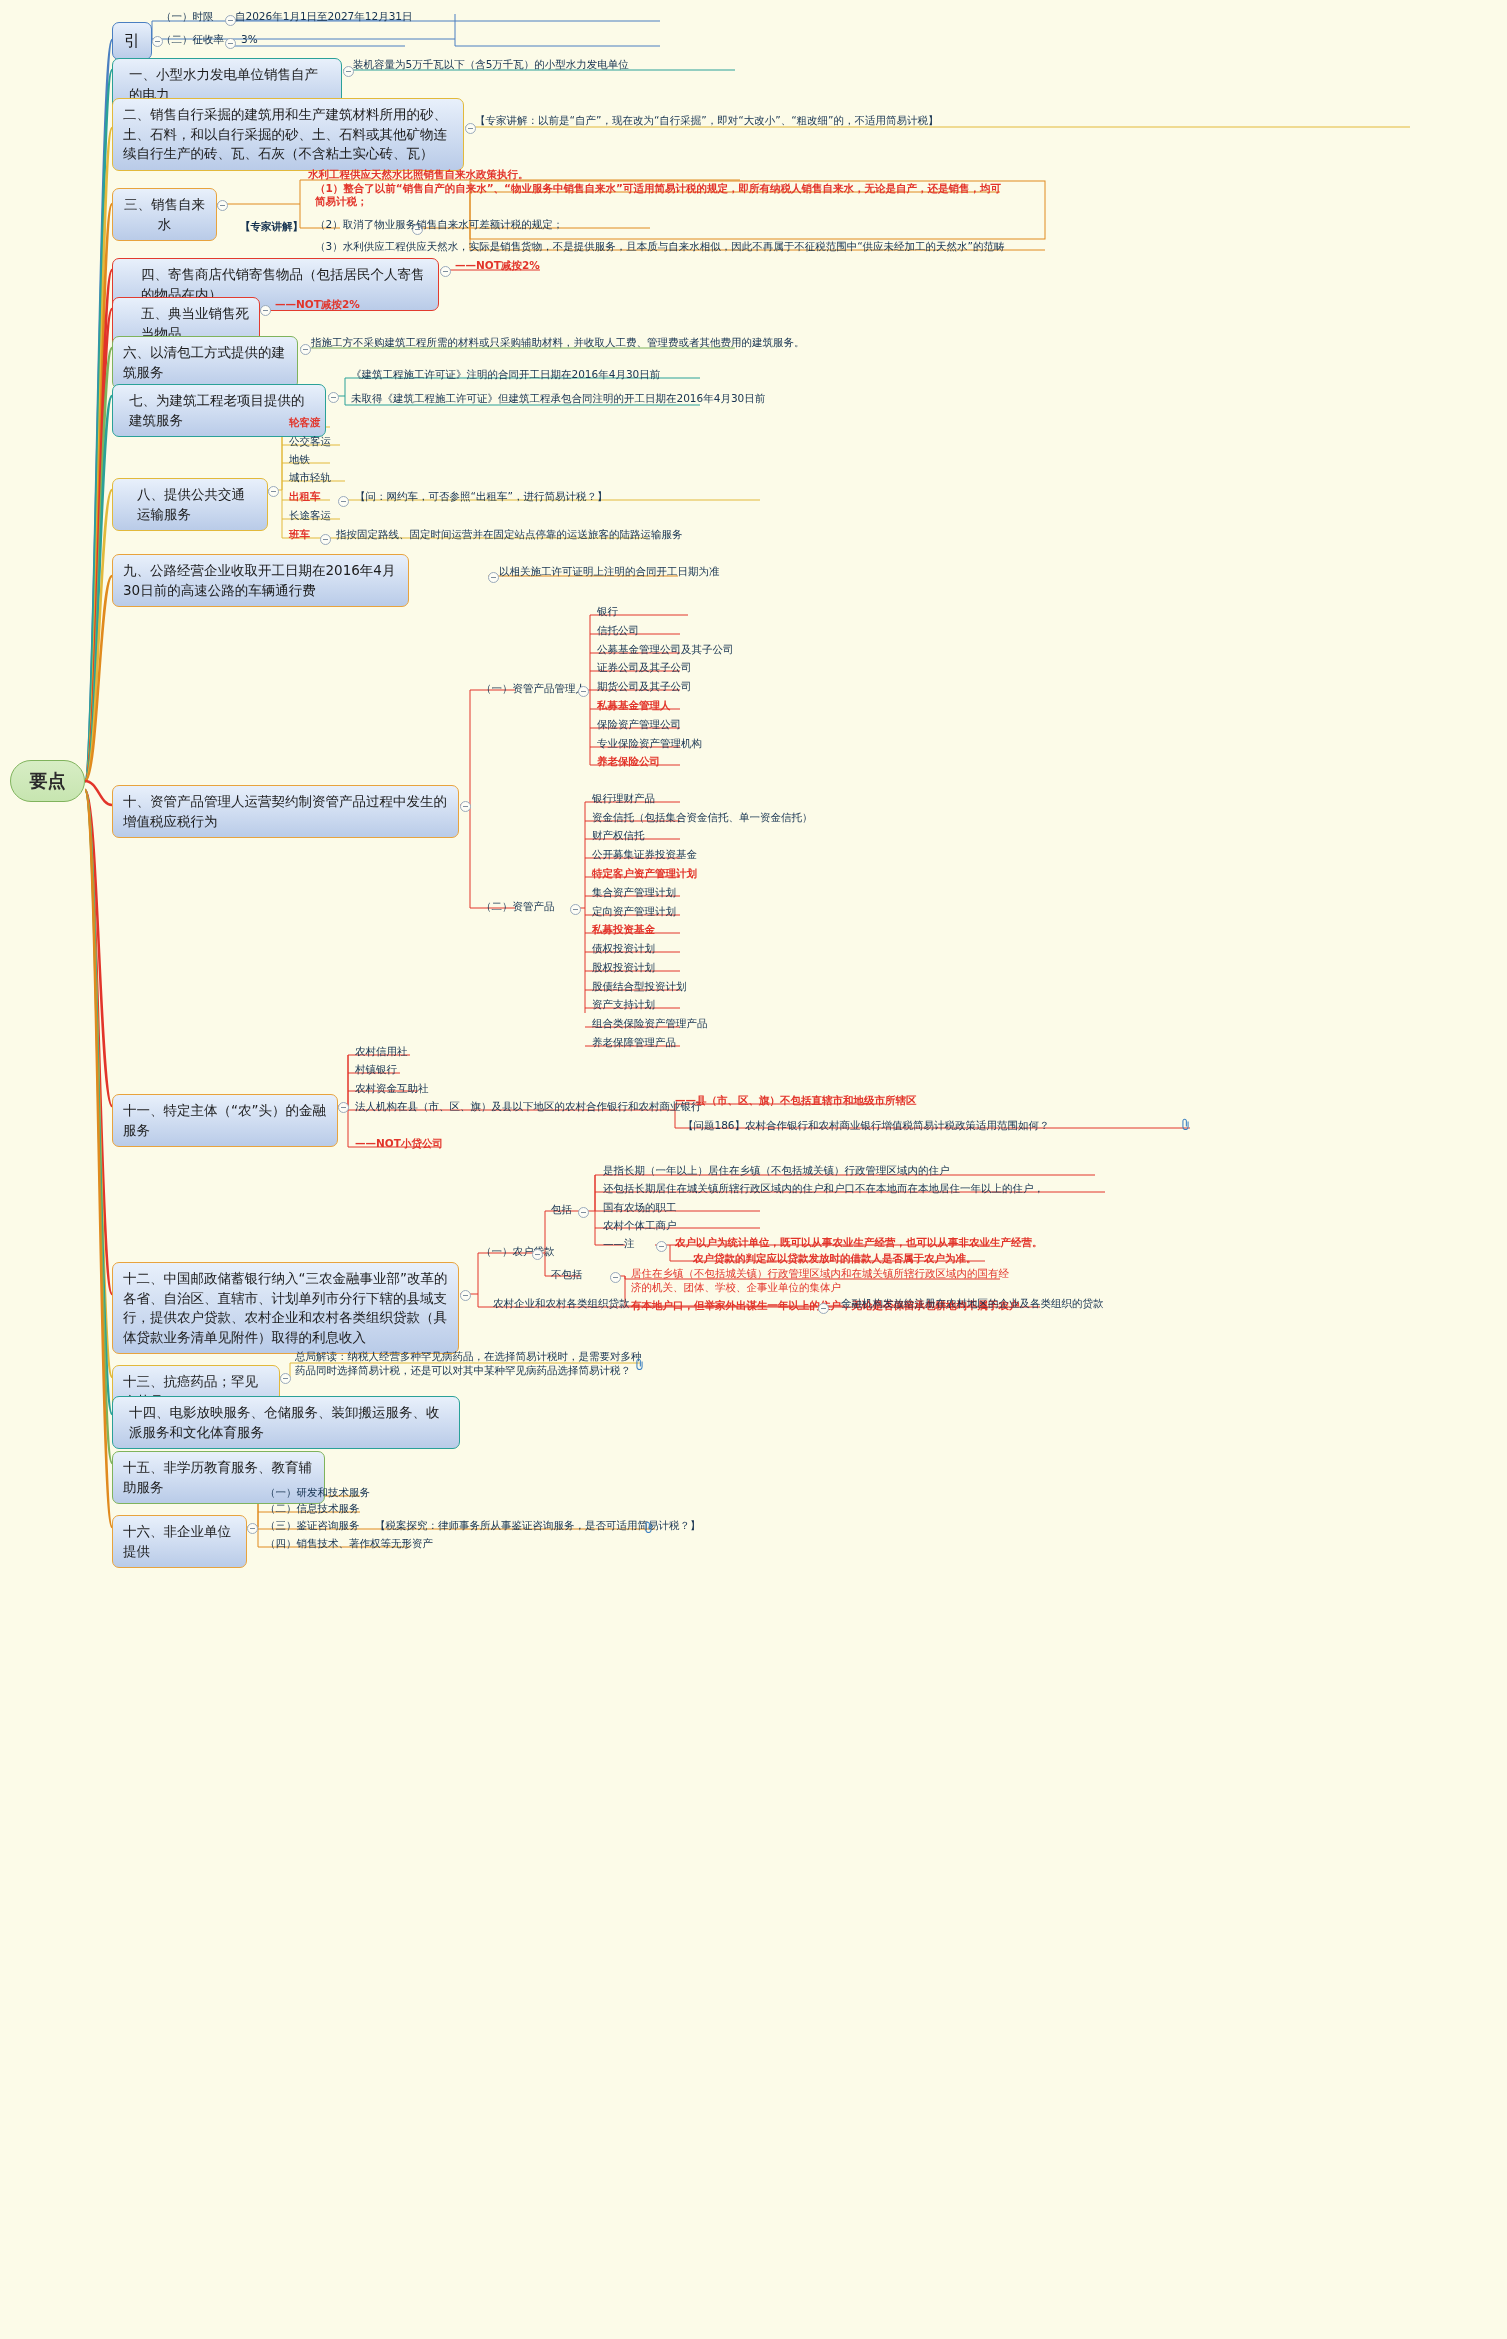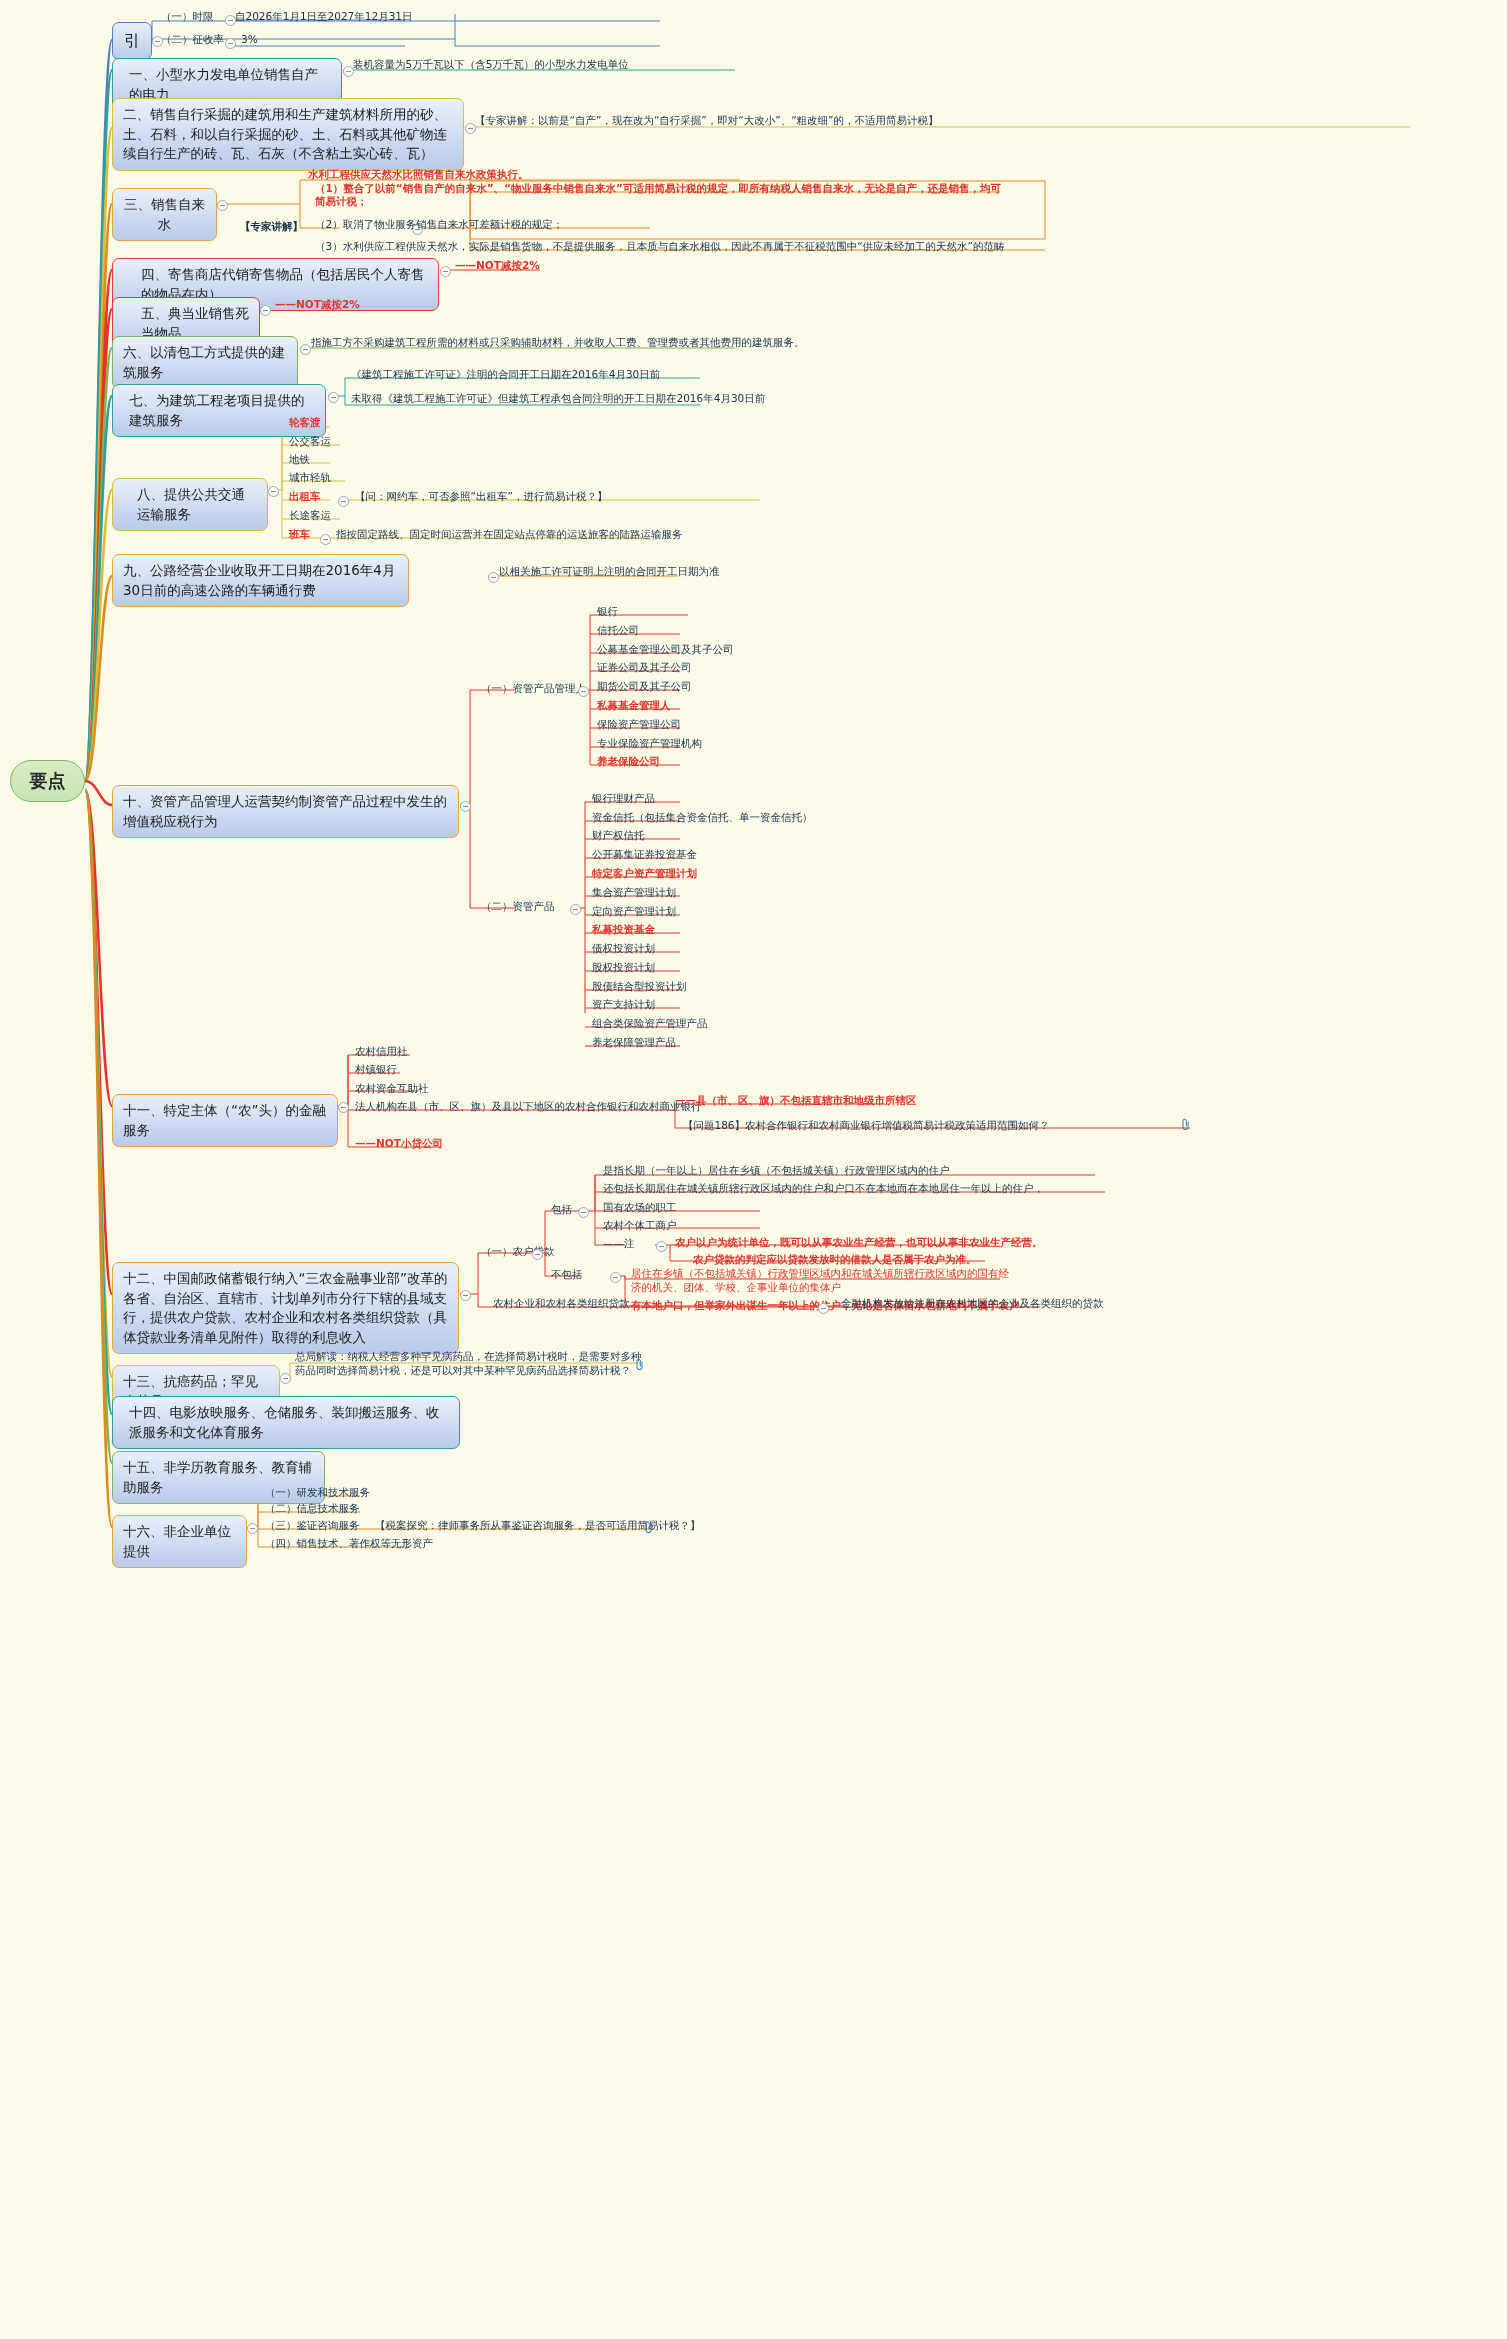--- a/index.html
+++ b/index.html
@@ -348,21 +348,21 @@
   <div class="tog" style="left:578px;top:1207px;"></div>
 
   <div class="leaf" style="left:600px;top:1164px;">是指长期（一年以上）居住在乡镇（不包括城关镇）行政管理区域内的住户</div>
   <div class="leaf" style="left:600px;top:1182px;">还包括长期居住在城关镇所辖行政区域内的住户和户口不在本地而在本地居住一年以上的住户，</div>
   <div class="leaf" style="left:600px;top:1201px;">国有农场的职工</div>
   <div class="leaf" style="left:600px;top:1219px;">农村个体工商户</div>
 
   <div class="leaf" style="left:600px;top:1237px;">——注</div>
   <div class="tog" style="left:656px;top:1241px;"></div>
   <div class="leaf red" style="left:672px;top:1236px;">农户以户为统计单位，既可以从事农业生产经营，也可以从事非农业生产经营。</div>
-  <div class="leaf red" style="left:690px;top:1253px;">农户贷款的判定应以贷款发放时的借款人是否属于农户为准。</div>
+  <div class="leaf red" style="left:690px;top:1253px;font-family:Liberation Mono, monospace;">农户贷款的判定应以贷款发放时的借款人是否属于农户为准。</div>
 
   <div class="leaf" style="left:548px;top:1268px;">不包括</div>
   <div class="tog" style="left:610px;top:1272px;"></div>
   <div class="leaf wrap red-t" style="left:628px;top:1267px;width:385px;line-height:1.3;">居住在乡镇（不包括城关镇）行政管理区域内和在城关镇所辖行政区域内的国有经济的机关、团体、学校、企事业单位的集体户</div>
   <div class="leaf wrap red-t bold" style="left:628px;top:1299px;width:400px;">有本地户口，但举家外出谋生一年以上的住户，无论是否保留承包耕地均不属于农户</div>
 
   <div class="leaf" style="left:490px;top:1297px;">农村企业和农村各类组织贷款</div>
   <div class="tog" style="left:818px;top:1303px;"></div>
   <div class="leaf" style="left:838px;top:1297px;">金融机构发放给注册在农村地区的企业及各类组织的贷款</div>
 

